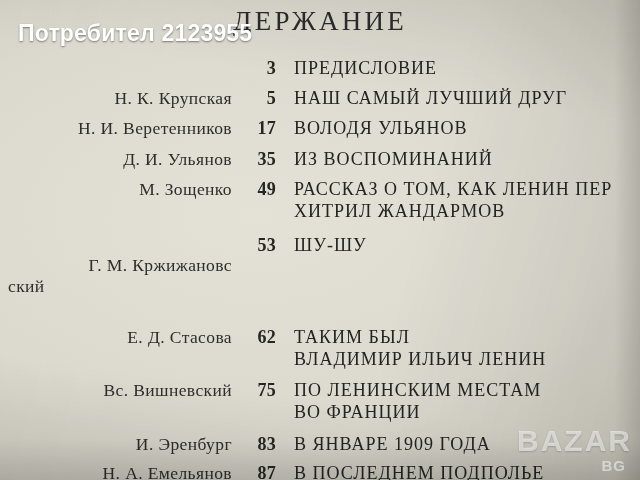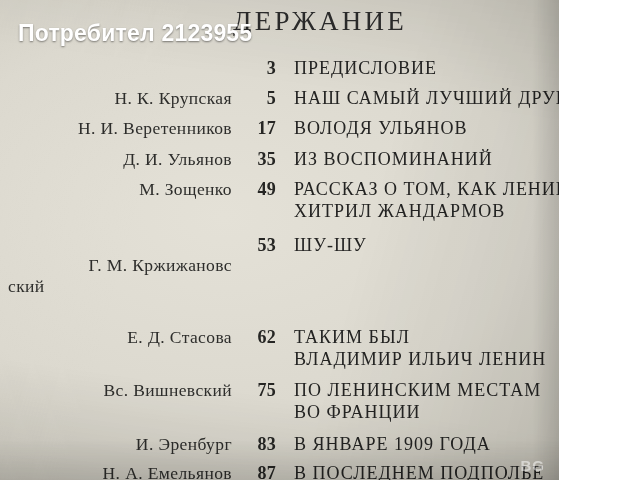--- a/index.html
+++ b/index.html
@@ -7,27 +7,26 @@
     padding: 0;
   }
   body {
     width: 640px;
     height: 480px;
     overflow: hidden;
     font-family: "Liberation Serif", serif;
   }
   #page {
     position: relative;
-    width: 552px;
+    width: 640px;
     height: 480px;
     background: #d9d6cc;
     background-image:
       radial-gradient(ellipse 120% 90% at 40% 45%, #e4e1d7 0%, #dcd9cf 45%, #cdcabf 75%, #b9b6ab 100%);
     overflow: hidden;
-    padding-left: 7px;
   }
   
   #grain {
     position: absolute;
     inset: 0;
     pointer-events: none;
     background:
       linear-gradient(105deg, rgba(255,255,255,0.22) 0%, rgba(255,255,255,0.0) 28%, rgba(0,0,0,0.0) 62%, rgba(0,0,0,0.10) 100%),
       linear-gradient(8deg, rgba(0,0,0,0.10) 0%, rgba(0,0,0,0.0) 22%, rgba(0,0,0,0.0) 78%, rgba(0,0,0,0.07) 100%);
     mix-blend-mode: multiply;
@@ -225,14 +224,15 @@
       </div>
 
     </div>
   </div>
 
   <div id="grain"></div>
   <div id="edge"></div>
   <div id="bottomfade"></div>
 
   <div id="wm-top">Потребител 2123955</div>
+  <div id="wm-bazar">BAZAR</div>
   <div id="wm-bg">BG</div>
 </div>
 
 </body></html>

